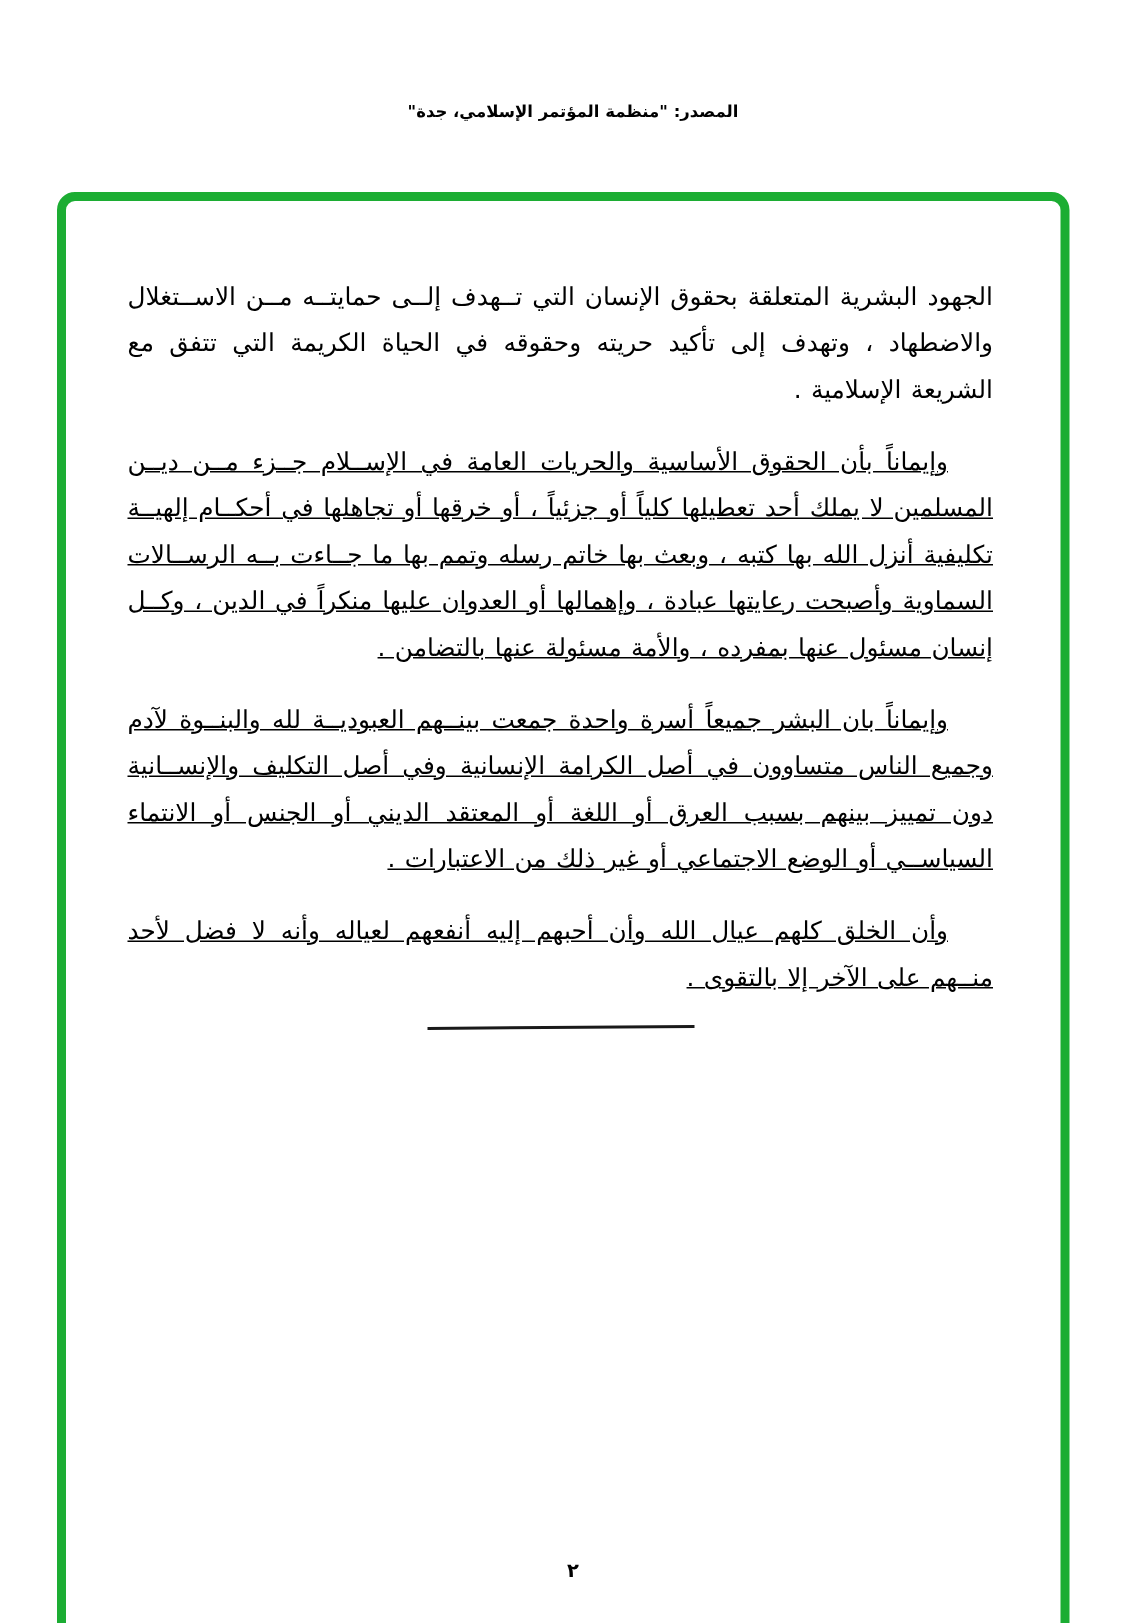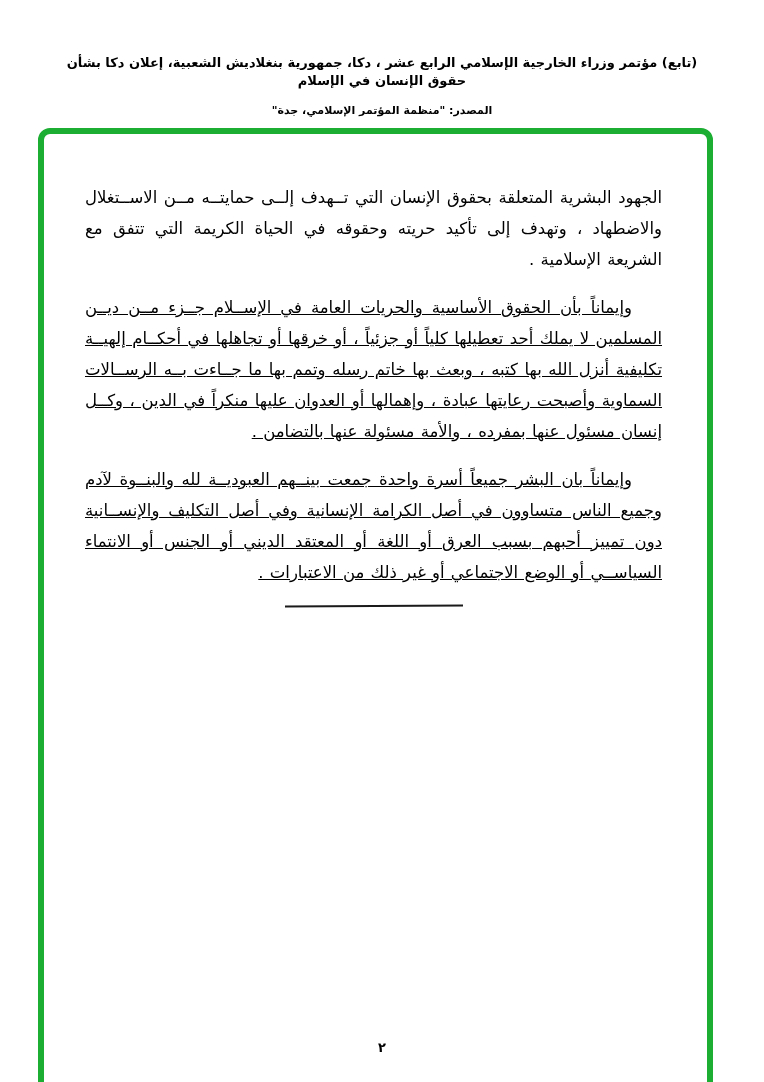--- a/index.html
+++ b/index.html
@@ -68,28 +68,28 @@
     font-size:13px; font-weight:bold;
     direction:rtl;
   }
 </style>
 </head>
 <body>
 
 <div class="page">
 
   <div class="header">
-    <div class="header-line1">(تابع) مؤتمر وزراء الخارجية الإسلامي الرابع عشر ، دكا، جمهورية بنغلاديش الشعبية، إعلان دكا بشأن حقوق الإنسان في الإسلام</div>
     <div class="header-line2">المصدر:  "منظمة المؤتمر الإسلامي، جدة"</div>
   </div>
 
   <div class="frame" style="border-color: rgb(28, 173, 51);">
     <div class="doc-body">
       <p class="para">الجهود البشرية المتعلقة بحقوق الإنسان التي تــهدف إلــى حمايتــه مــن الاســتغلال والاضطهاد ، وتهدف إلى تأكيد حريته وحقوقه في الحياة الكريمة التي تتفق مع الشريعة الإسلامية .</p>
       <p class="para indent">وإيماناً بأن الحقوق الأساسية والحريات العامة في الإســلام جــزء مــن ديــن المسلمين لا يملك أحد تعطيلها كلياً أو جزئياً ، أو خرقها أو تجاهلها في أحكــام إلهيــة تكليفية أنزل الله بها كتبه ، وبعث بها خاتم رسله وتمم بها ما جــاءت بــه الرســالات السماوية وأصبحت رعايتها عبادة ، وإهمالها أو العدوان عليها منكراً في الدين ، وكــل إنسان مسئول عنها بمفرده ، والأمة مسئولة عنها بالتضامن .</p>
-      <p class="para indent">وإيماناً بان البشر جميعاً أسرة واحدة جمعت بينــهم العبوديــة لله والبنــوة لآدم وجميع الناس متساوون في أصل الكرامة الإنسانية وفي أصل التكليف والإنســانية دون تمييز أحبهم بسبب العرق أو اللغة أو المعتقد الديني أو الجنس أو الانتماء السياســي أو الوضع الاجتماعي أو غير ذلك من الاعتبارات .</p>
+      <p class="para indent">وإيماناً بان البشر جميعاً أسرة واحدة جمعت بينــهم العبوديــة لله والبنــوة لآدم وجميع الناس متساوون في أصل الكرامة الإنسانية وفي أصل التكليف والإنســانية دون تمييز بينهم بسبب العرق أو اللغة أو المعتقد الديني أو الجنس أو الانتماء السياســي أو الوضع الاجتماعي أو غير ذلك من الاعتبارات .</p>
+      <p class="para indent">وأن الخلق كلهم عيال الله وأن أحبهم إليه أنفعهم لعياله وأنه لا فضل لأحد منــهم على الآخر إلا بالتقوى .</p>
       <div class="divider"></div>
     </div>
   </div>
 
   <div class="page-number">٢</div>
 
 </div>
 
 </body></html>

